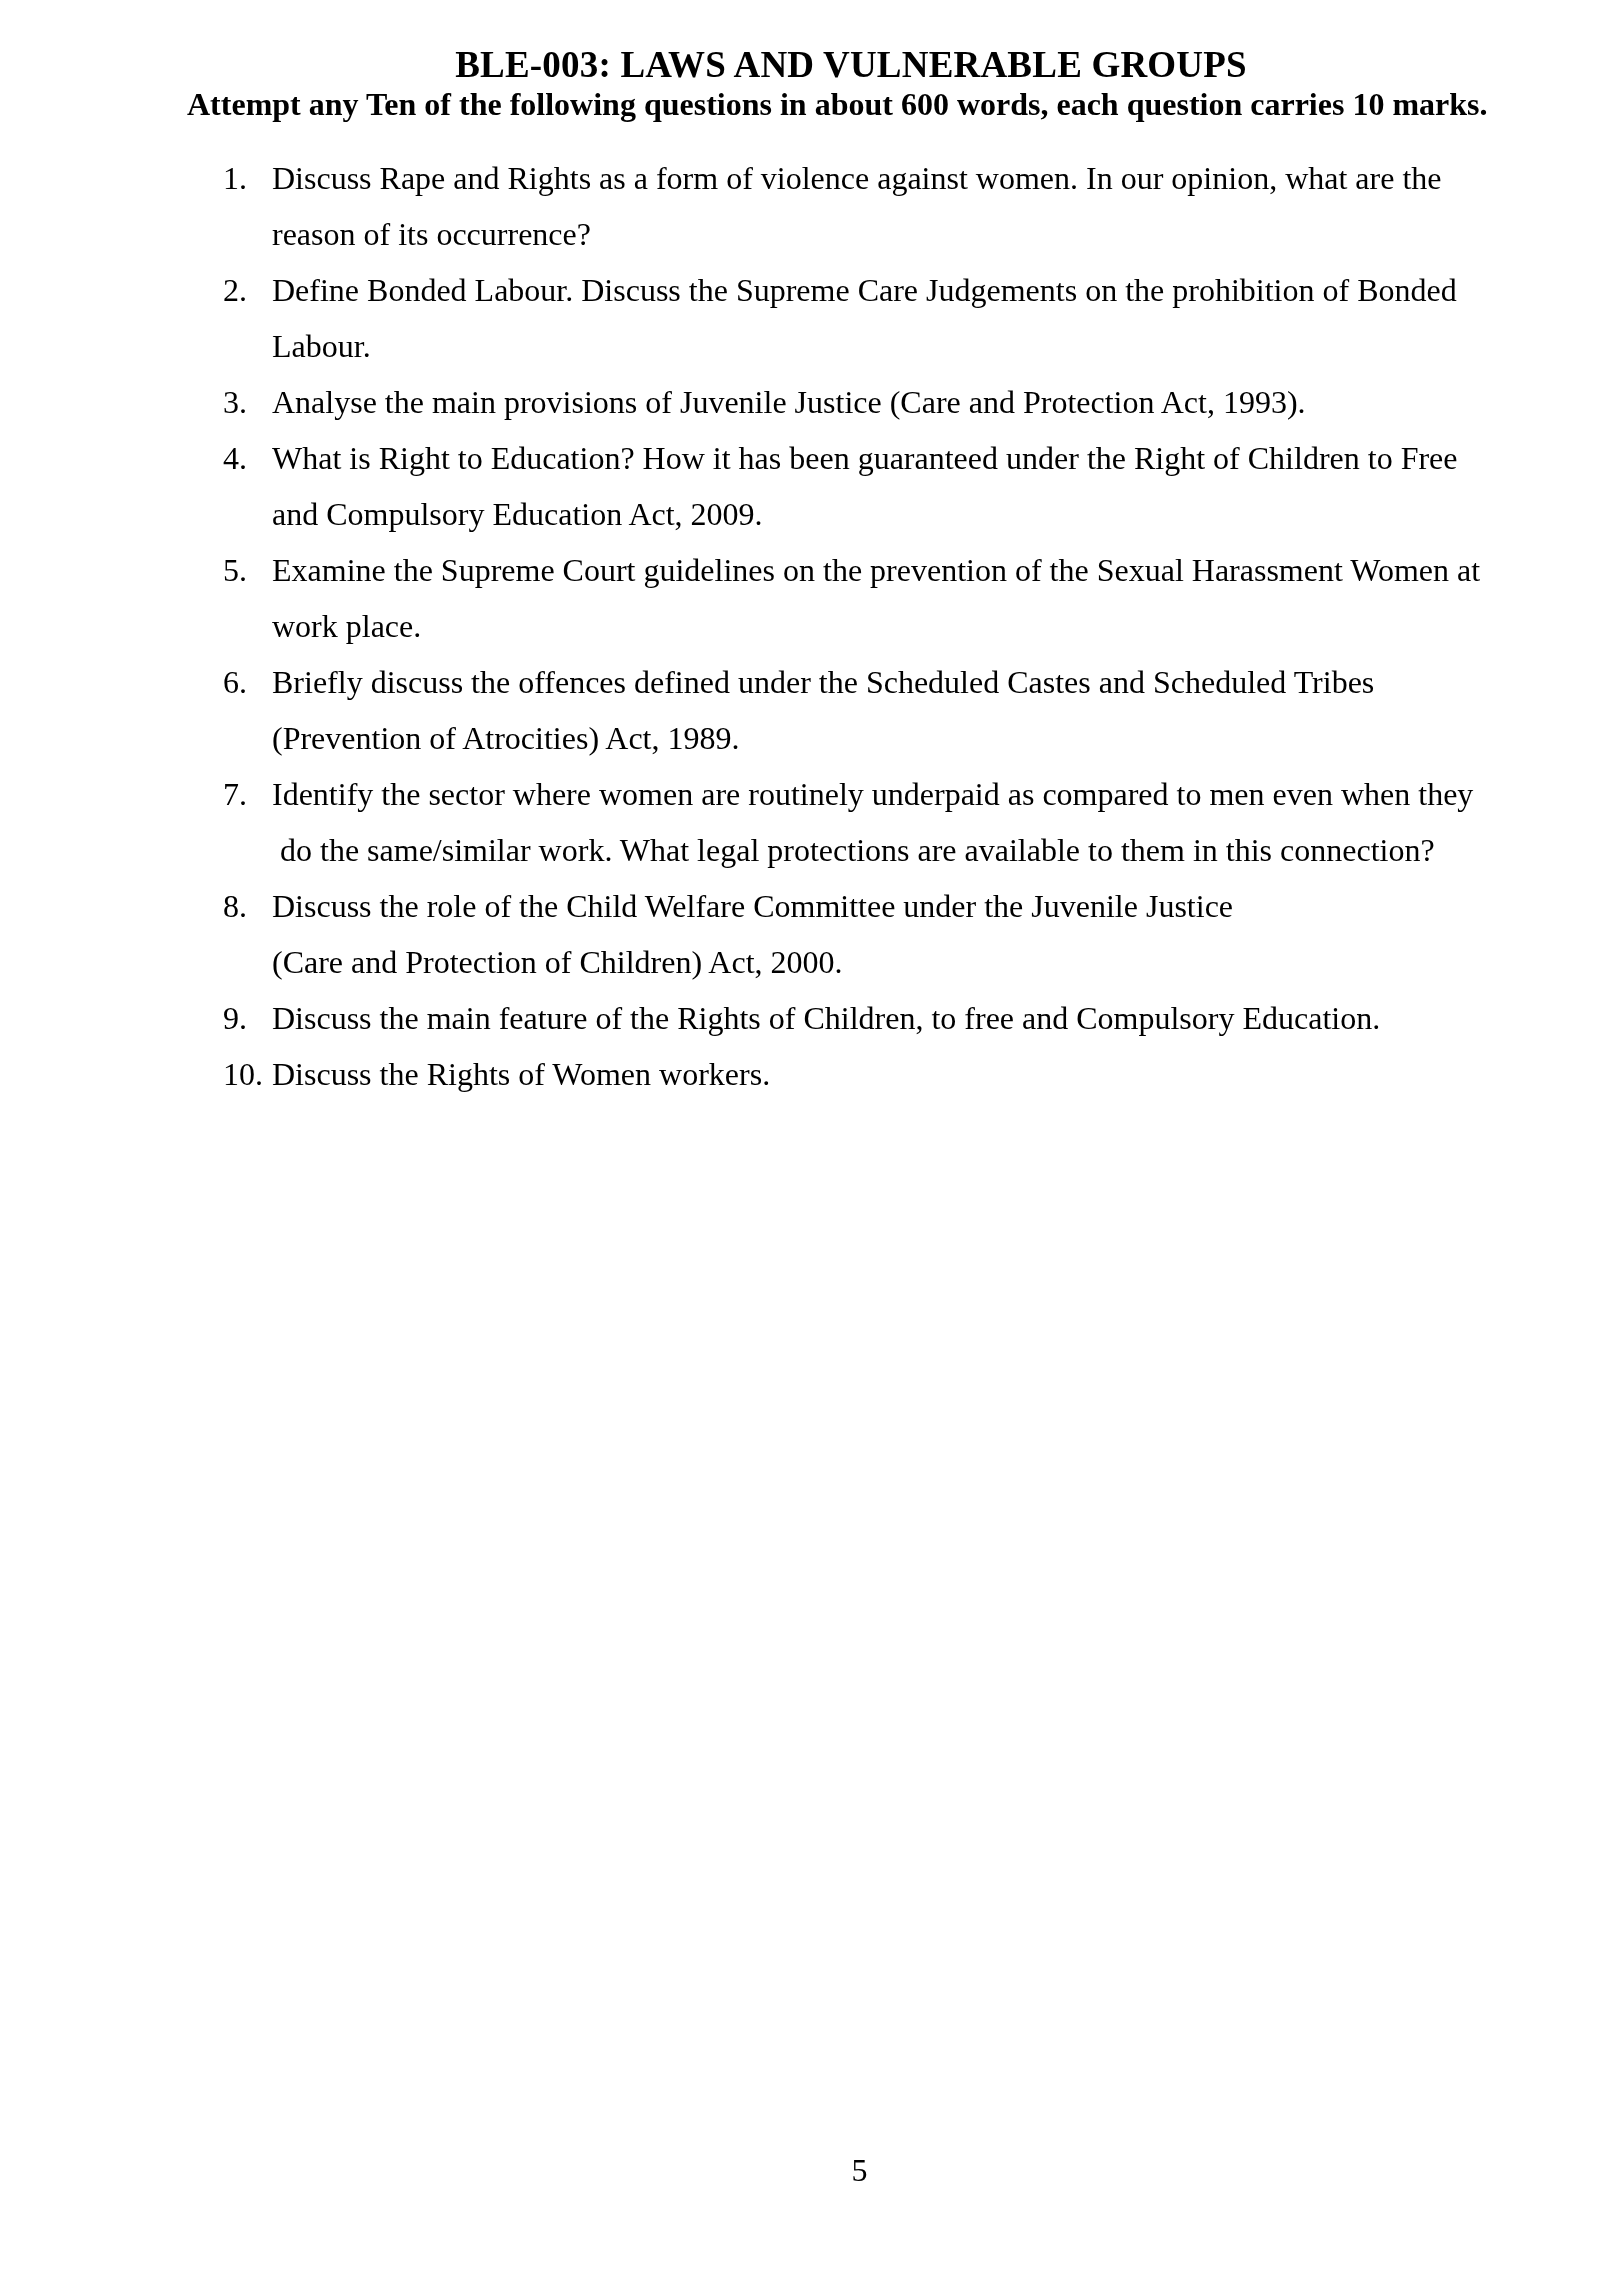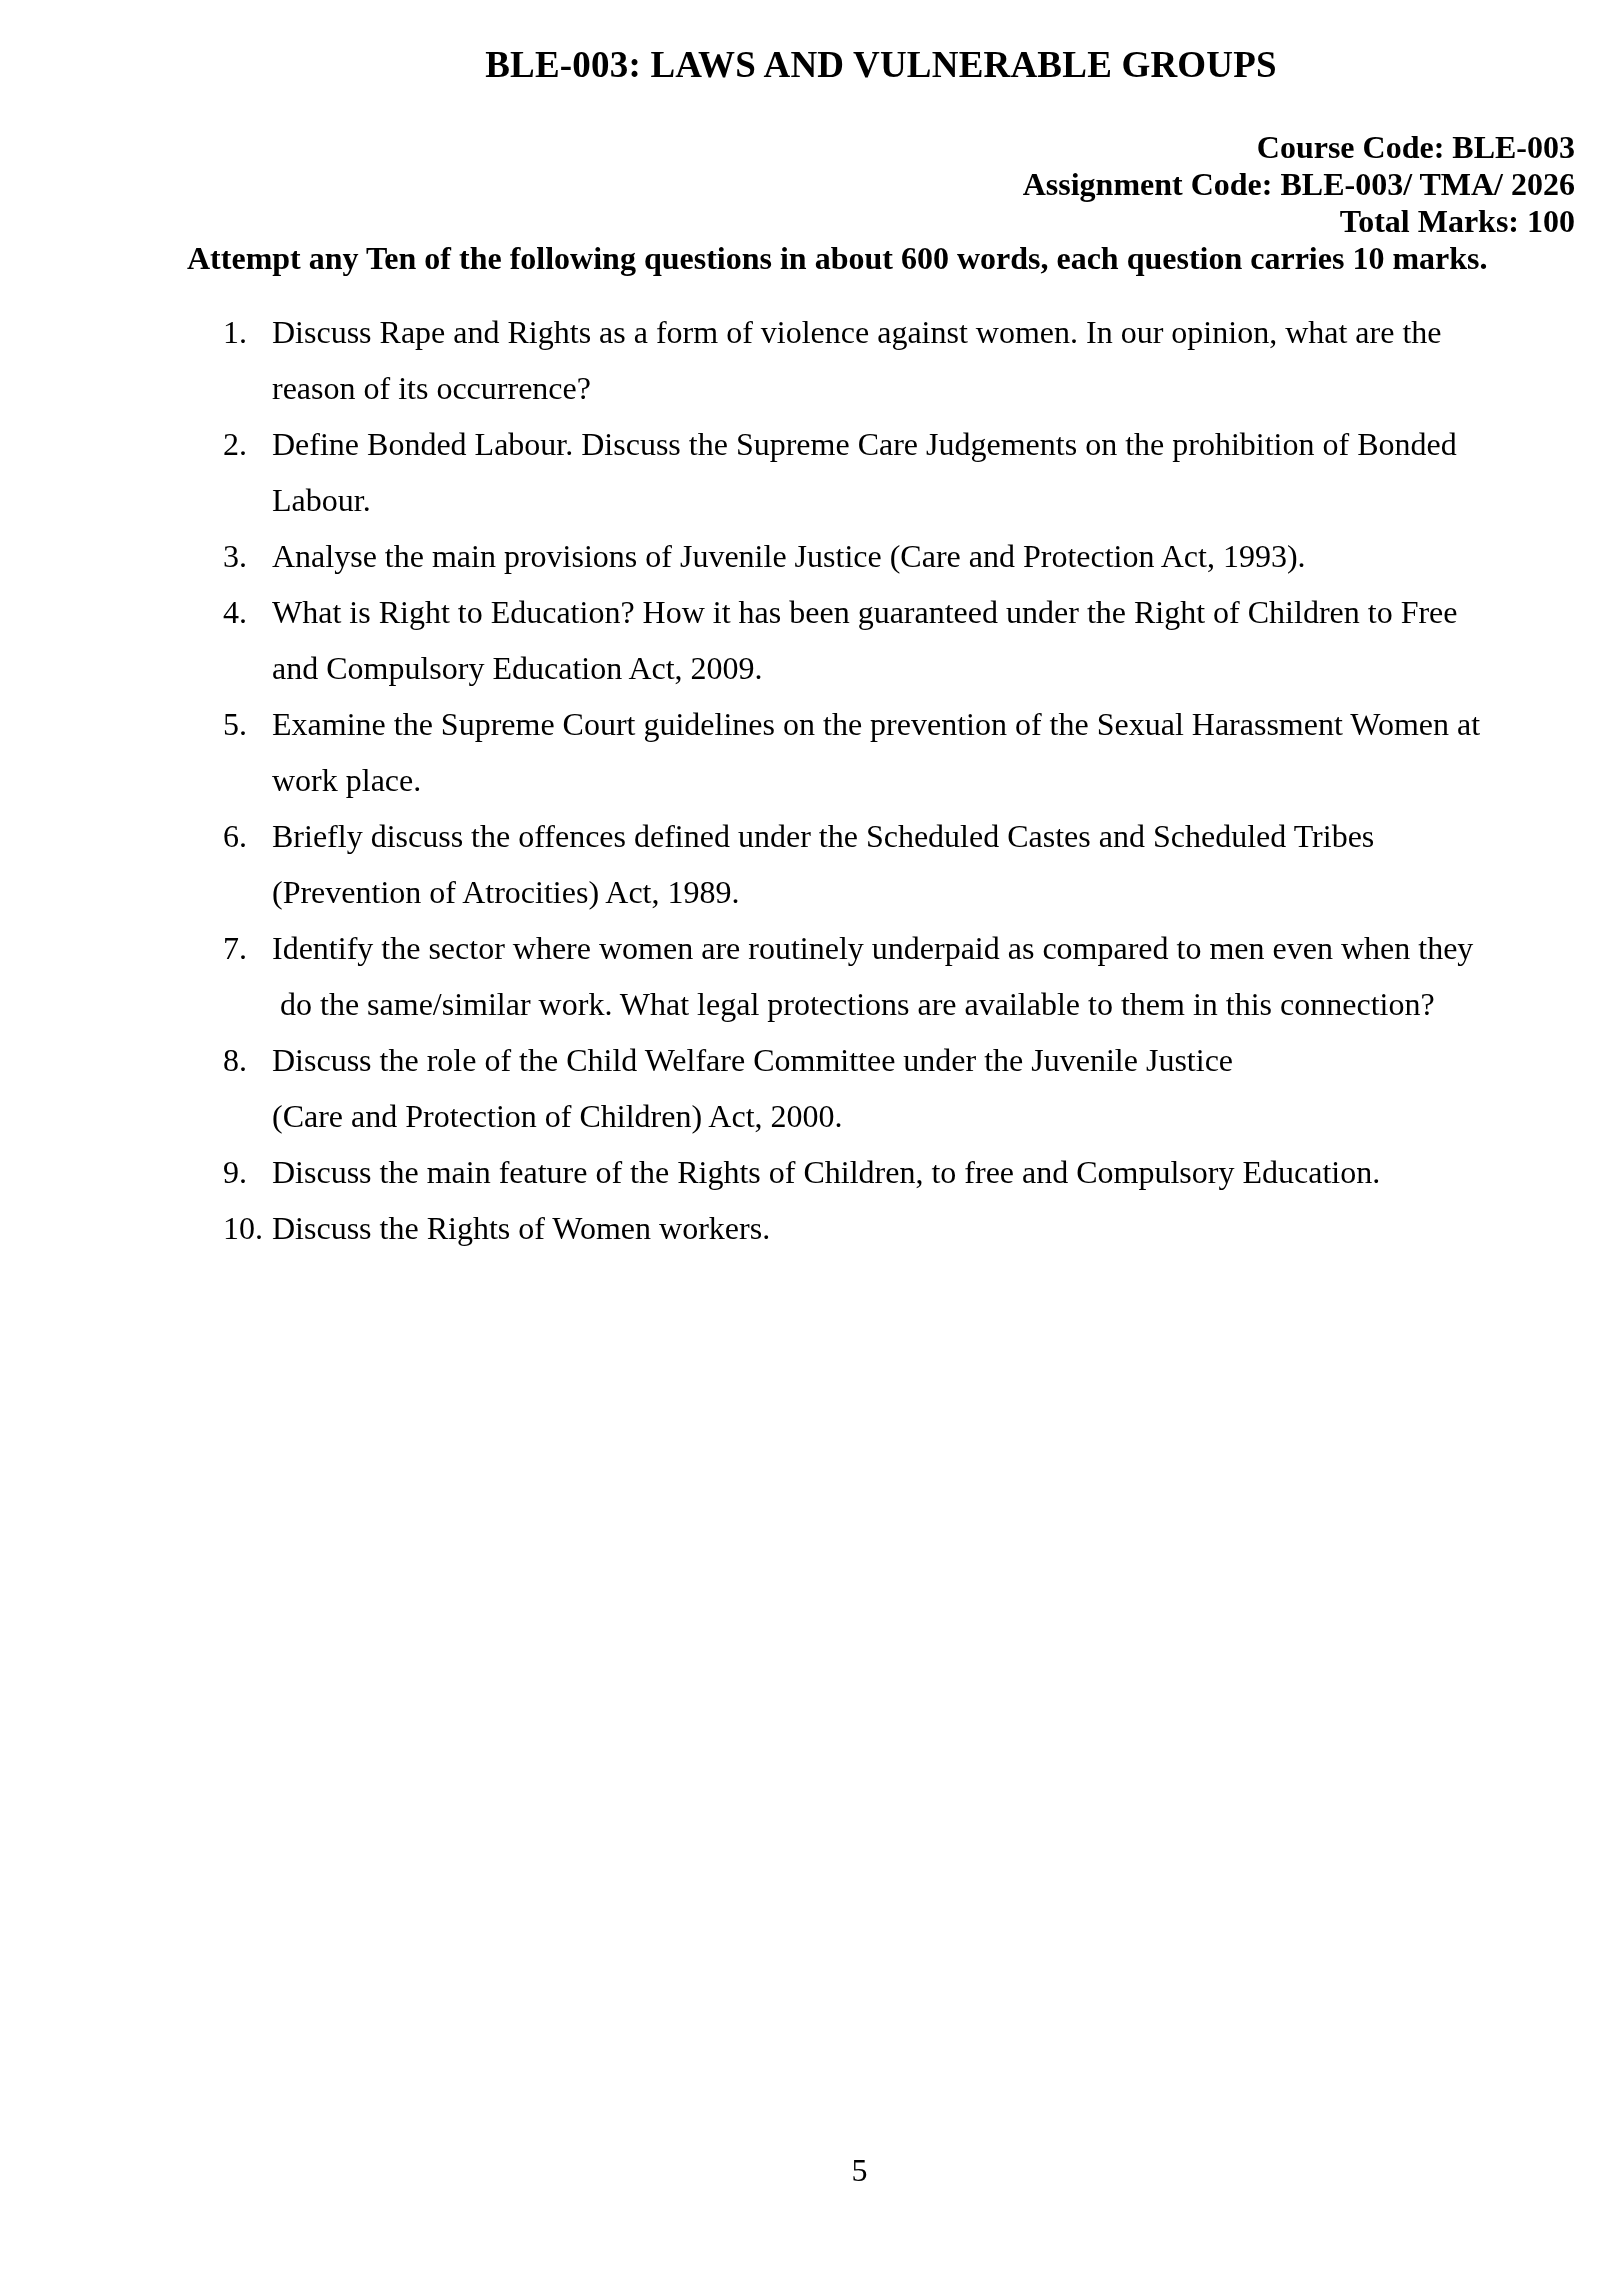--- a/index.html
+++ b/index.html
@@ -11,21 +11,21 @@
     position: relative;
     width: 1621px;
     height: 2293px;
     background: #ffffff;
     color: #000000;
     font-family: "Liberation Serif", serif;
     font-size: 32px;
     overflow: hidden;
   }
   .content {
-    padding: 0 46px 0 187px;
+    padding: 0 106px 0 187px;
   }
   .title {
     margin: 0;
     padding-top: 43px;
     text-align: center;
     font-weight: 700;
     font-size: 37px;
     line-height: 43px;
     letter-spacing: 0.2px;
   }
@@ -71,25 +71,20 @@
   }
 </style>
 </head>
 <body>
 
 <div class="page">
   <div class="content">
 
     <h1 class="title">BLE-003: LAWS AND VULNERABLE GROUPS</h1>
 
-    <div class="header-block">
-      <div>Course Code: BLE-003</div>
-      <div>Assignment Code: BLE-003/ TMA/ 2026</div>
-      <div>Total Marks: 100</div>
-    </div>
 
     <div class="instruction">
       <div class="line1">Attempt any Ten of the following questions in about 600 words, each question carries 10 marks.</div>
     </div>
 
     <div class="questions" id="question-list">
   <div class="q-row">
     <div class="q-num">1.</div>
     <div class="q-text">Discuss Rape and Rights as a form of violence against women. In our opinion, what are the
 reason of its occurrence?</div>

